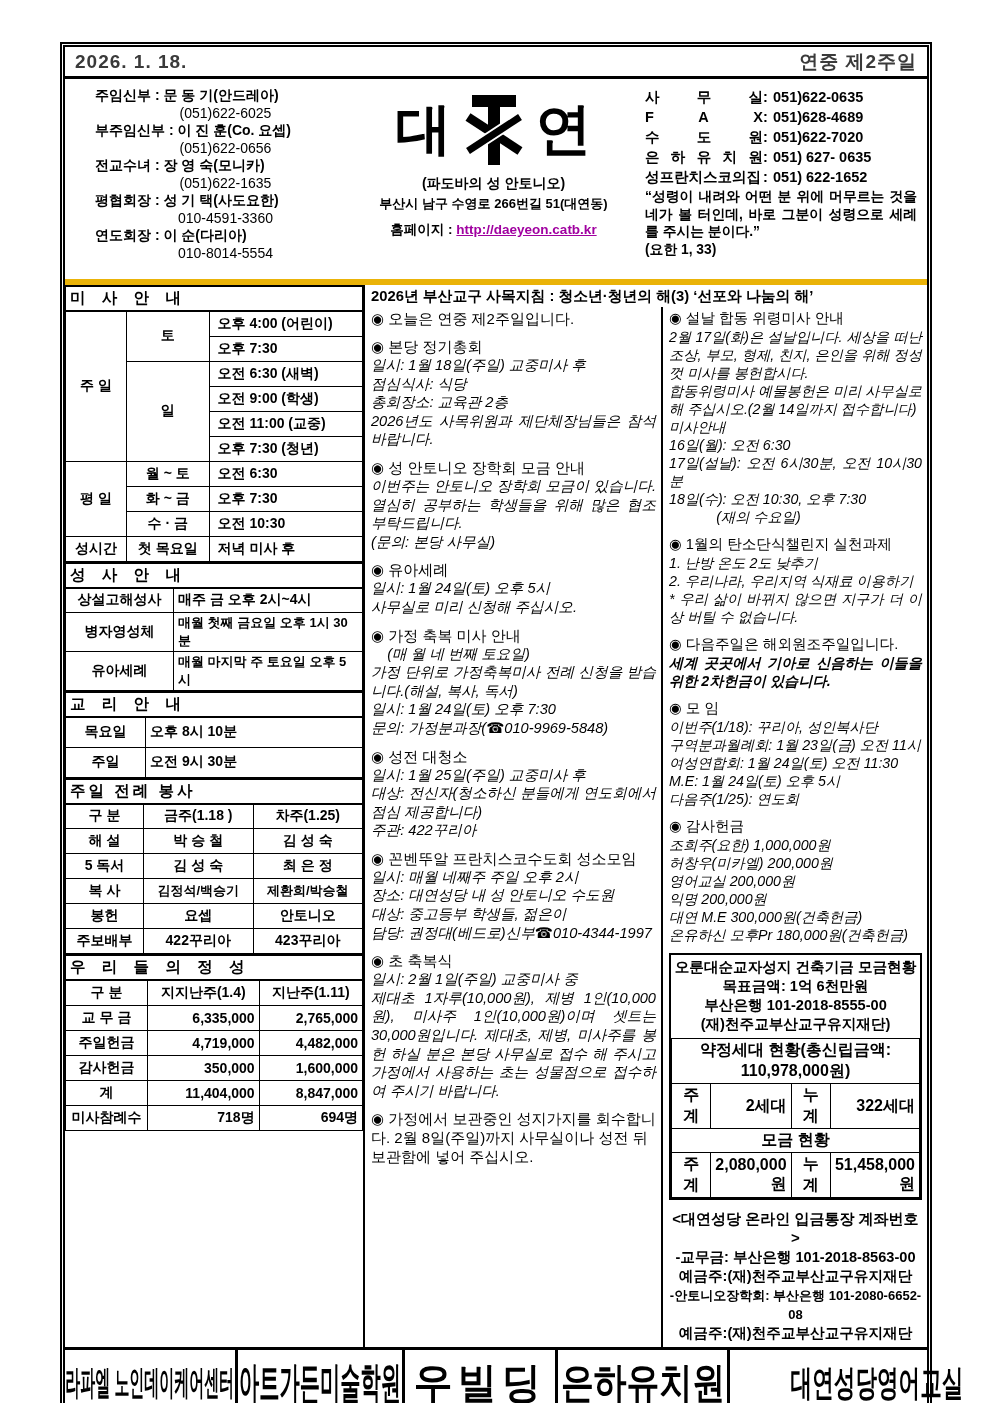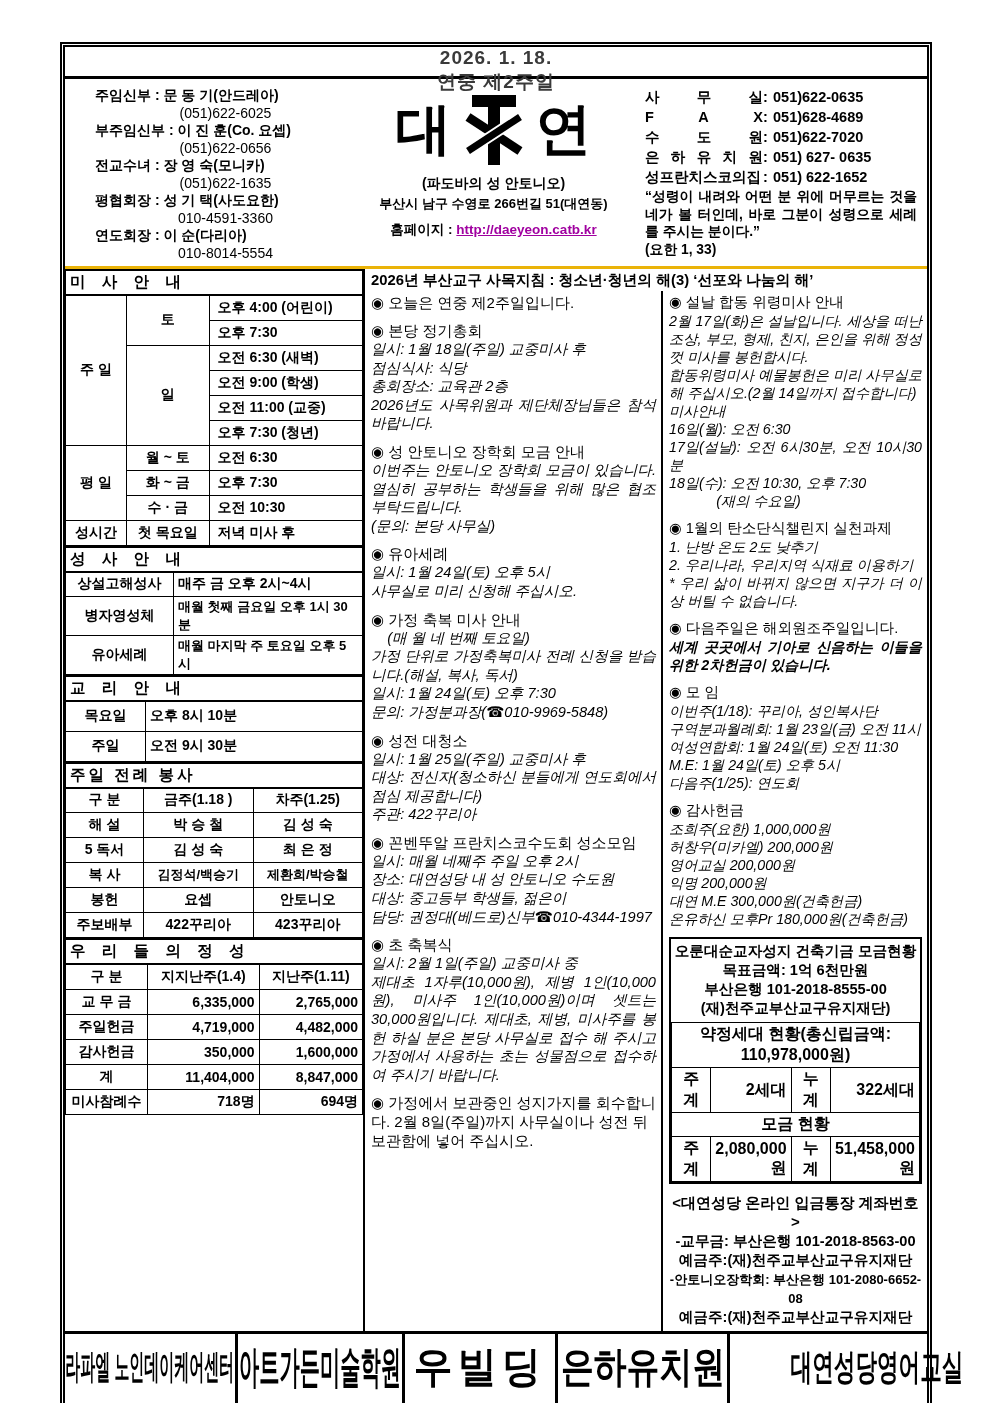--- a/index.html
+++ b/index.html
@@ -10,25 +10,25 @@
     color:#000; position: relative; overflow: hidden;
   }
   .frame {
     position: absolute; left: 60px; top: 42px; width: 872px;
     border: 5px double #000; background:#fff;
   }
   
   .topbar {
     display:flex; justify-content:space-between; align-items:center;
     height: 32px; padding: 0 10px; border-bottom: 3px solid #000;
-    font-size: 19px; font-weight: bold; color:#3a3a3a; letter-spacing:1px;flex-direction:column;
+    font-size: 19px; font-weight: bold; color:#3a3a3a; letter-spacing:1px;
   }
   
   .header {
-    display:flex; border-bottom: 3px solid #eab308; padding: 8px 6px 4px 6px; min-height: 172px;
+    display:flex; border-bottom: 6px solid #eab308; padding: 8px 6px 17px 6px; min-height: 172px;
   }
   .h-left { width: 285px; padding-left: 24px; font-size: 14px; line-height: 17.5px; font-weight: bold; }
   .h-left .phone { text-align:center; font-weight: normal; }
   .h-center { width: 275px; text-align: center; }
   .logo-row { display:flex; justify-content:center; align-items:center; gap: 6px; height: 86px; }
   .logo-char { font-size: 56px; font-weight: bold; font-family:"Liberation Serif","DejaVu Serif",serif; }
   .h-center .sub { font-size: 14px; font-weight: bold; margin-top: 2px; }
   .h-center .addr { font-size: 13px; font-weight: bold; margin-top: 2px; }
   .h-center .home { font-size: 13.5px; margin-top: 8px; font-weight: bold;}
   .h-center .home a { color:#a000a0; text-decoration: underline; }

